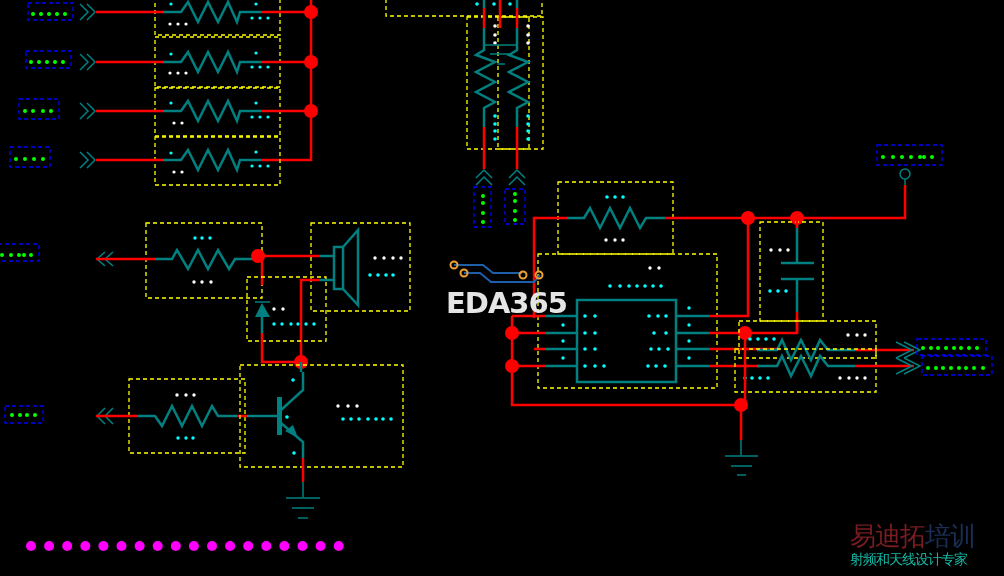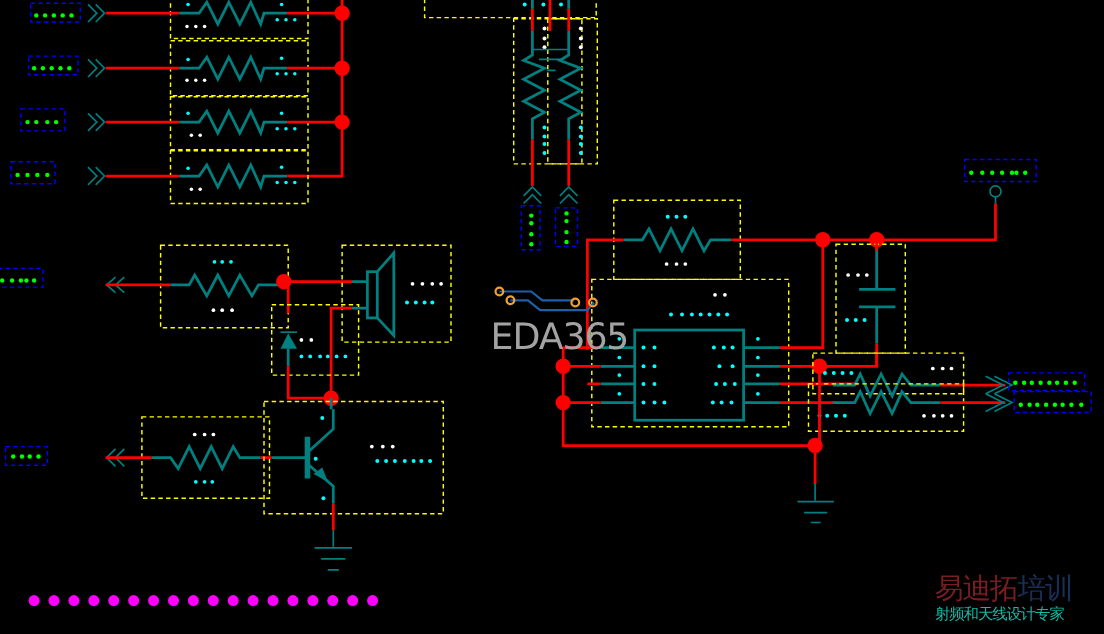--- a/index.html
+++ b/index.html
@@ -1,18 +1,18 @@
 <!DOCTYPE html>
 <html><head>
 <meta charset="utf-8">
 <style>
   html, body { margin:0; padding:0; background:#000; }
   body { width:1004px; height:576px; overflow:hidden; position:relative; font-family:"Liberation Sans", sans-serif; }
   #canvas { position:absolute; left:0; top:0; width:1004px; height:576px; }
-  .wm-logo { position:absolute; left:446px; top:286px; font-family:"DejaVu Sans", sans-serif; font-size:33px; color:#a3a3a3; letter-spacing:-1px; }
+  .wm-logo { position:absolute; left:446px; top:286px; font-family:"DejaVu Sans", sans-serif; font-size:29px; color:#e5e5e5; letter-spacing:-1px;font-weight:bold; }
   .wm-cn { position:absolute; left:850px; top:522px; width:154px; font-family:"DejaVu Sans", sans-serif; }
   .wm-cn .t1 { font-size:26px; font-weight:normal; letter-spacing:-1px; line-height:28px; white-space:nowrap; }
   .wm-cn .t1 .a { color:#7a1d22; } .wm-cn .t1 .b { color:#1a2f55; }
   .wm-cn .t2 { font-size:14px; color:#14b8a6; line-height:18px; white-space:nowrap; letter-spacing:-1px; }
 </style>
 </head>
 <body>
 
 <svg id="canvas" width="1004" height="576" viewBox="0 0 1004 576" xmlns="http://www.w3.org/2000/svg">
   <defs>

